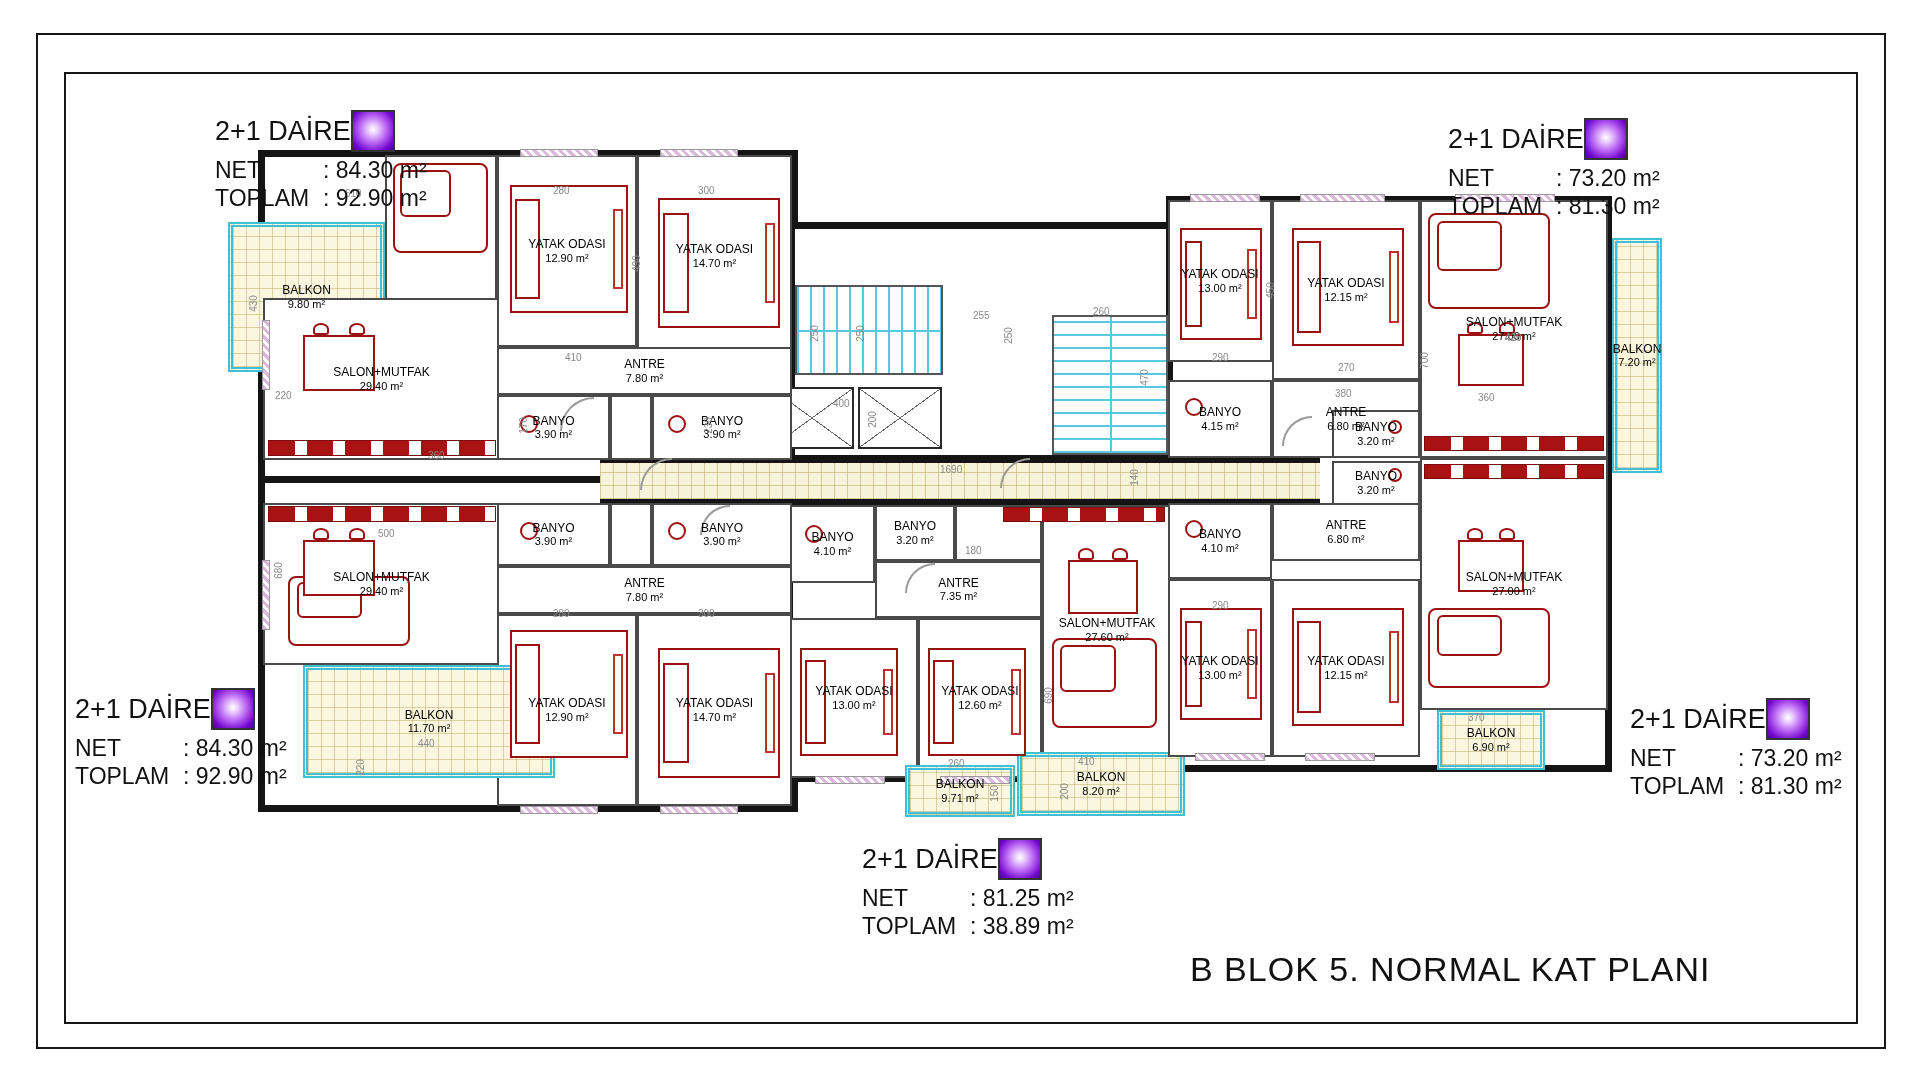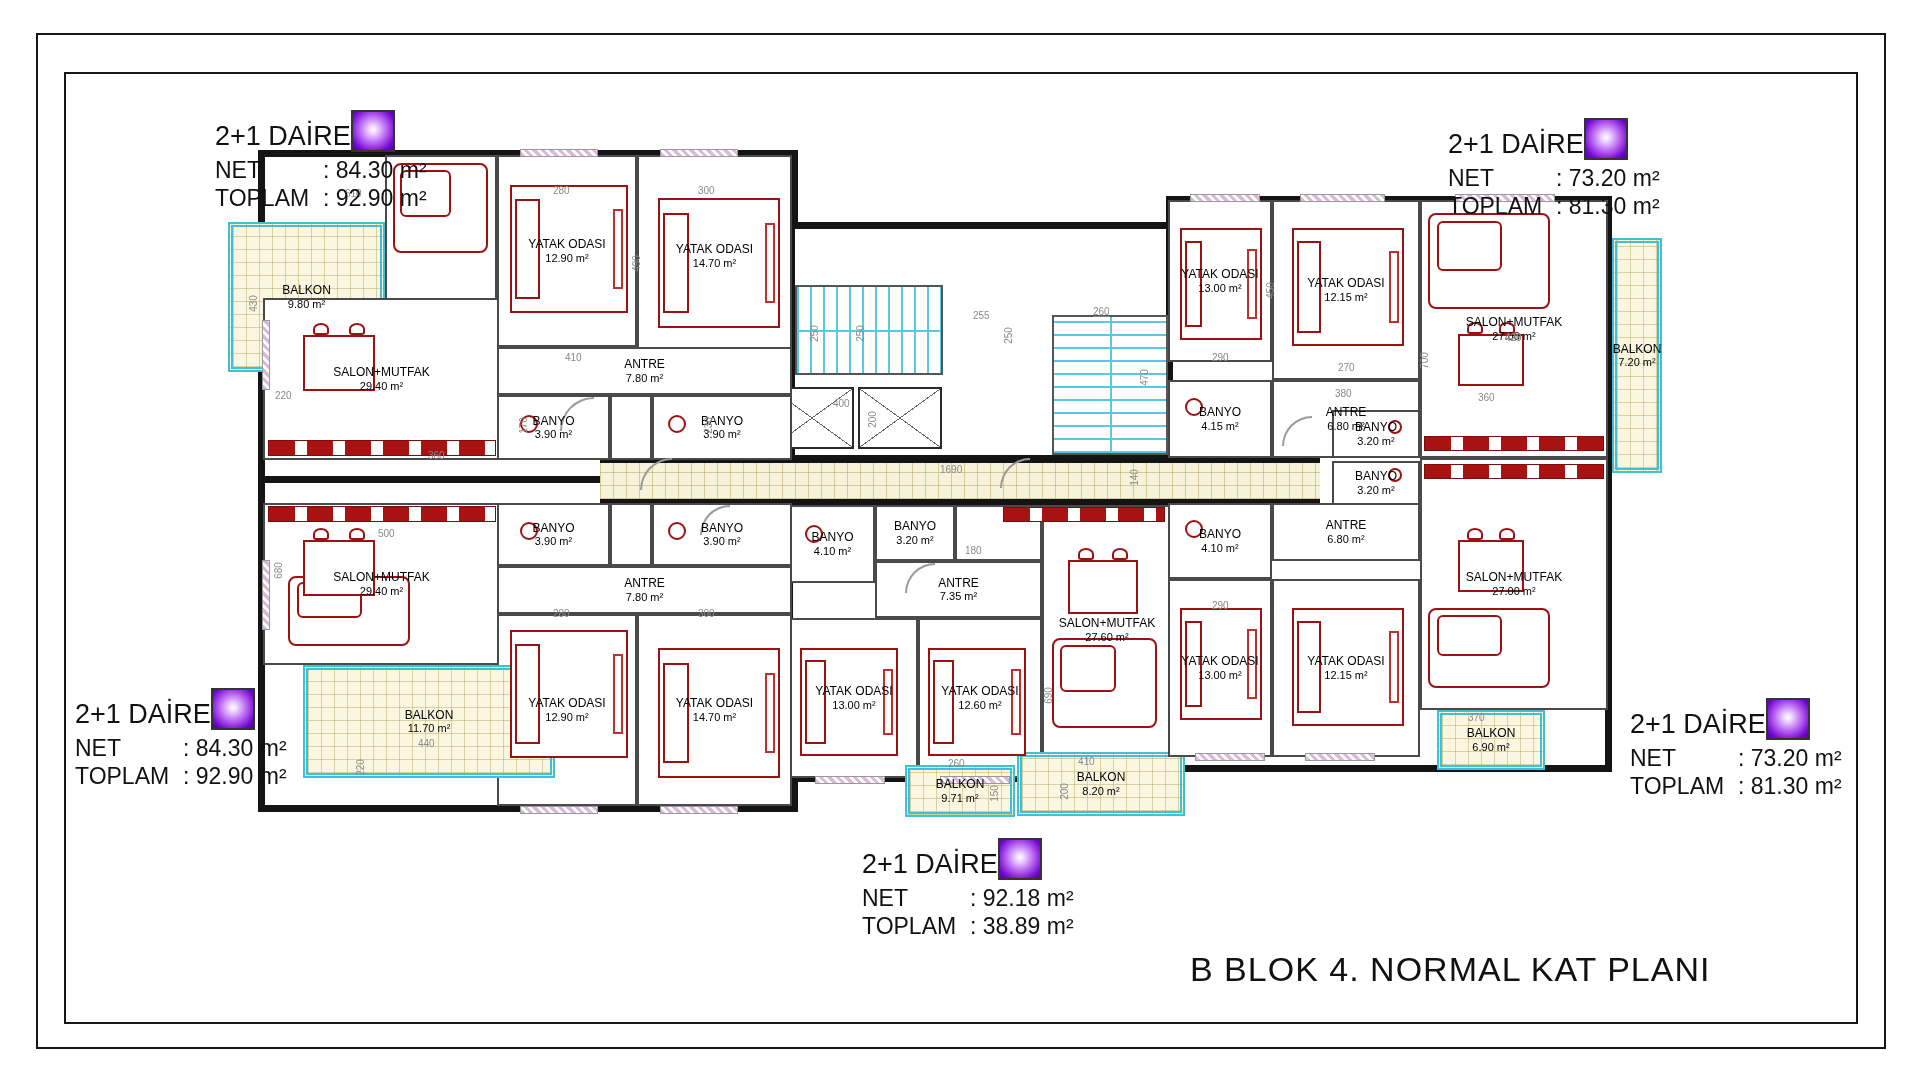--- a/index.html
+++ b/index.html
@@ -44,21 +44,21 @@
   .table:before,.table:after{content:"";position:absolute;width:16px;height:12px;border:2px solid #9c1111;border-radius:50% 50% 20% 20%;box-sizing:border-box;background:#fff;}
   .table:before{left:12%;top:-14px;} .table:after{right:12%;top:-14px;}
   .kstrip{position:absolute;z-index:5;border:1px solid #7a0c0c;box-sizing:border-box;
         background:repeating-linear-gradient(90deg,#a81212 0 26px,#ffffff 26px 38px);}
   .wc{position:absolute;border:2px solid #9c1111;border-radius:50%;background:#fff;z-index:5;box-sizing:border-box;}
   .win{position:absolute;z-index:5;border:1px solid #999;box-sizing:border-box;
         background:repeating-linear-gradient(45deg,#dcb8dc 0 3px,#fff 3px 6px);}
   .door{position:absolute;z-index:5;border-top:2px solid #9a9a9a;border-left:2px solid #9a9a9a;
         border-radius:100% 0 0 0;box-sizing:border-box;}
   .info{position:absolute;z-index:10;}
-  .irow1{display:flex;align-items:flex-end;margin-bottom:4px;}
+  .irow1{display:flex;align-items:center;margin-bottom:4px;}
   .utype{font-size:27px;color:#111;}
   .uicon{display:inline-block;width:40px;height:38px;border:2px solid #333;
         background:radial-gradient(circle at 50% 46%,#ffffff 0%,#ecd0ff 16%,#b45cf0 50%,#7208ce 80%,#4c0296 100%);}
   .irow{display:flex;font-size:23px;line-height:1.22;}
   .ilabel{width:108px;}
   .title{position:absolute;z-index:10;font-size:34px;color:#111;letter-spacing:1px;}
 </style>
 </head>
 <body>
 
@@ -452,22 +452,22 @@
         <span>: 81.30 m²</span>
       </div>
   </div>
   <div class="info" style="left:862px;top:838px;">
     <div class="irow1">
         <span class="utype">2+1 DAİRE</span>
         <span class="uicon"></span>
       </div>
     <div class="irow">
         <span class="ilabel">NET</span>
-        <span>: 92.18 m²</span>
+        <span>: 81.25 m²</span>
       </div>
     <div class="irow">
         <span class="ilabel">TOPLAM</span>
         <span>: 38.89 m²</span>
       </div>
   </div>
 
-  <div class="title" style="left:1190px;top:950px;">B BLOK 4. NORMAL KAT PLANI</div>
+  <div class="title" style="left:1190px;top:950px;">B BLOK 5. NORMAL KAT PLANI</div>
 </div>
 
 </body></html>

